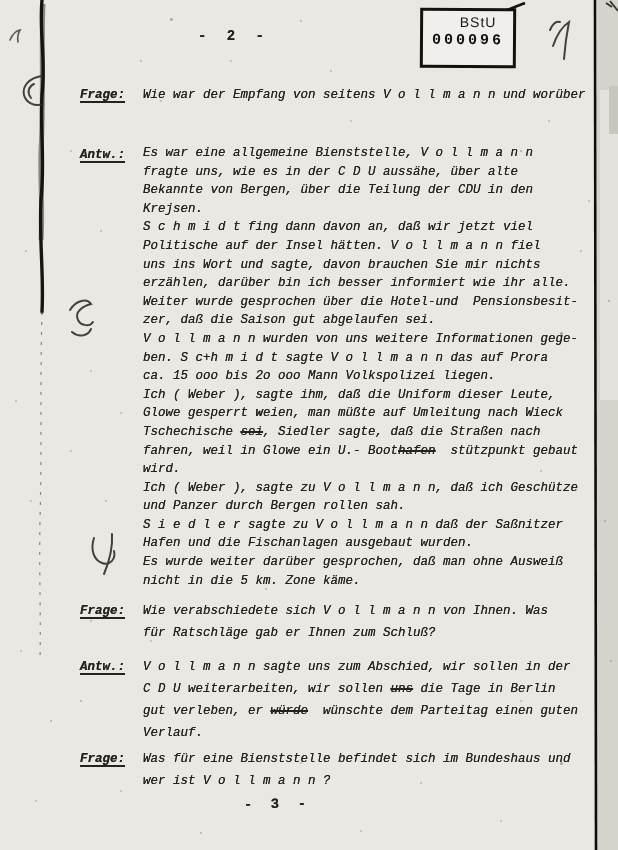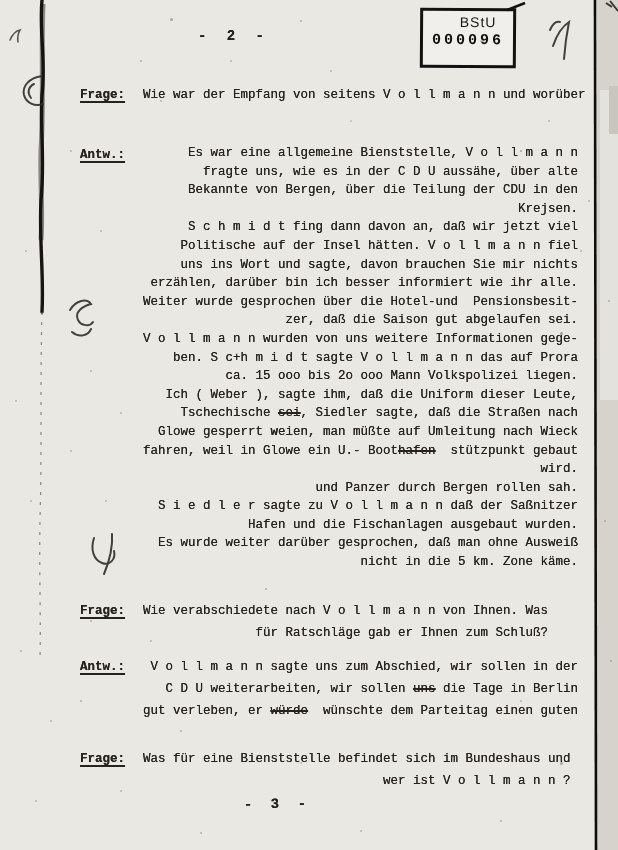--- a/index.html
+++ b/index.html
@@ -30,28 +30,28 @@
     display:block;margin-top:3px;
     font-family:"Liberation Sans","DejaVu Sans",sans-serif;
     font-size:14px;letter-spacing:1px;color:#1b1916;margin-left:20px;
   }
   .stamp-line2{
     display:block;margin-top:2px;font-size:15px;font-weight:bold;
     letter-spacing:3px;color:#14120f;
   }
   .stamp-tick{position:absolute;left:505px;top:0px;}
   
-  .qa-block{position:absolute;left:80px;display:flex;align-items:flex-start;}
+  .qa-block{position:absolute;left:80px;display:flex;align-items:flex-start;font-style:italic;}
   .qa-label{
     width:63px;flex:0 0 63px;font-size:12.5px;font-weight:bold;
     text-decoration:underline;text-underline-offset:3px;
     text-decoration-thickness:1.5px;white-space:pre;
   }
   .qa-body{font-size:12.5px;}
-  .line{white-space:pre;line-height:22px;height:22px;text-align:right;}
+  .line{white-space:pre;line-height:22px;height:22px;}
   .qa-label{line-height:22px;}
   .qa-1 .line{line-height:18.6px;height:18.6px;}
   .qa-0{top:84px;}
   .qa-1{top:144px;}
   .qa-2{top:600px;}
   .qa-3{top:656px;}
   .qa-4{top:748px;}
   .strike{text-decoration:line-through;text-decoration-thickness:2px;}
   .bold{font-weight:bold;}
   
@@ -135,44 +135,46 @@
           <div class="line">S c h m i d t fing dann davon an, daß wir jetzt viel</div>
           <div class="line">Politische auf der Insel hätten. V o l l m a n n fiel</div>
           <div class="line">uns ins Wort und sagte, davon brauchen Sie mir nichts</div>
           <div class="line">erzählen, darüber bin ich besser informiert wie ihr alle.</div>
           <div class="line">Weiter wurde gesprochen über die Hotel-und  Pensionsbesit-</div>
           <div class="line">zer, daß die Saison gut abgelaufen sei.</div>
           <div class="line">V o l l m a n n wurden von uns weitere Informationen gege-</div>
           <div class="line">ben. S c+h m i d t sagte V o l l m a n n das auf Prora</div>
           <div class="line">ca. 15 ooo bis 2o ooo Mann Volkspolizei liegen.</div>
           <div class="line">Ich ( Weber ), sagte ihm, daß die Uniform dieser Leute,</div>
+          <div class="line">Glowe gesperrt <span class="bold">w</span>eien, man müßte auf Umleitung nach Wieck</div>
           <div class="line">Tschechische <span class="strike">sei</span>, Siedler sagte, daß die Straßen nach</div>
-          <div class="line">Glowe gesperrt <span class="bold">w</span>eien, man müßte auf Umleitung nach Wieck</div>
           <div class="line">fahren, weil in Glowe ein U.- Boot<span class="strike">hafen</span>  stützpunkt gebaut</div>
           <div class="line">wird.</div>
+          <div class="line">Ich ( Weber ), sagte zu V o l l m a n n, daß ich Geschütze</div>
           <div class="line">und Panzer durch Bergen rollen sah.</div>
           <div class="line">S i e d l e r sagte zu V o l l m a n n daß der Saßnitzer</div>
           <div class="line">Hafen und die Fischanlagen ausgebaut wurden.</div>
           <div class="line">Es wurde weiter darüber gesprochen, daß man ohne Ausweiß</div>
           <div class="line">nicht in die 5 km. Zone käme.</div>
         </div>
       </div>
       <div class="qa-block typed qa-2">
         <span class="qa-label">Frage:</span>
         <div class="qa-body">
-          <div class="line">Wie verabschiedete nach V o l l m a n n von Ihnen. Was</div>
+          <div class="line">Wie verabschiedete sich V o l l m a n n von Ihnen. Was</div>
           <div class="line">für Ratschläge gab er Ihnen zum Schluß?</div>
         </div>
       </div>
       <div class="qa-block typed qa-3">
         <span class="qa-label">Antw.:</span>
         <div class="qa-body">
           <div class="line">V o l l m a n n sagte uns zum Abschied, wir sollen in der</div>
           <div class="line">C D U weiterarbeiten, wir sollen <span class="strike">uns</span> die Tage in Berlin</div>
           <div class="line">gut verleben, er <span class="strike">würde</span>  wünschte dem Parteitag einen guten</div>
+          <div class="line">Verlauf.</div>
         </div>
       </div>
       <div class="qa-block typed qa-4">
         <span class="qa-label">Frage:</span>
         <div class="qa-body">
           <div class="line">Was für eine Bienststelle befindet sich im Bundeshaus und</div>
           <div class="line">wer ist V o l l m a n n ?</div>
         </div>
       </div>
     </div>

